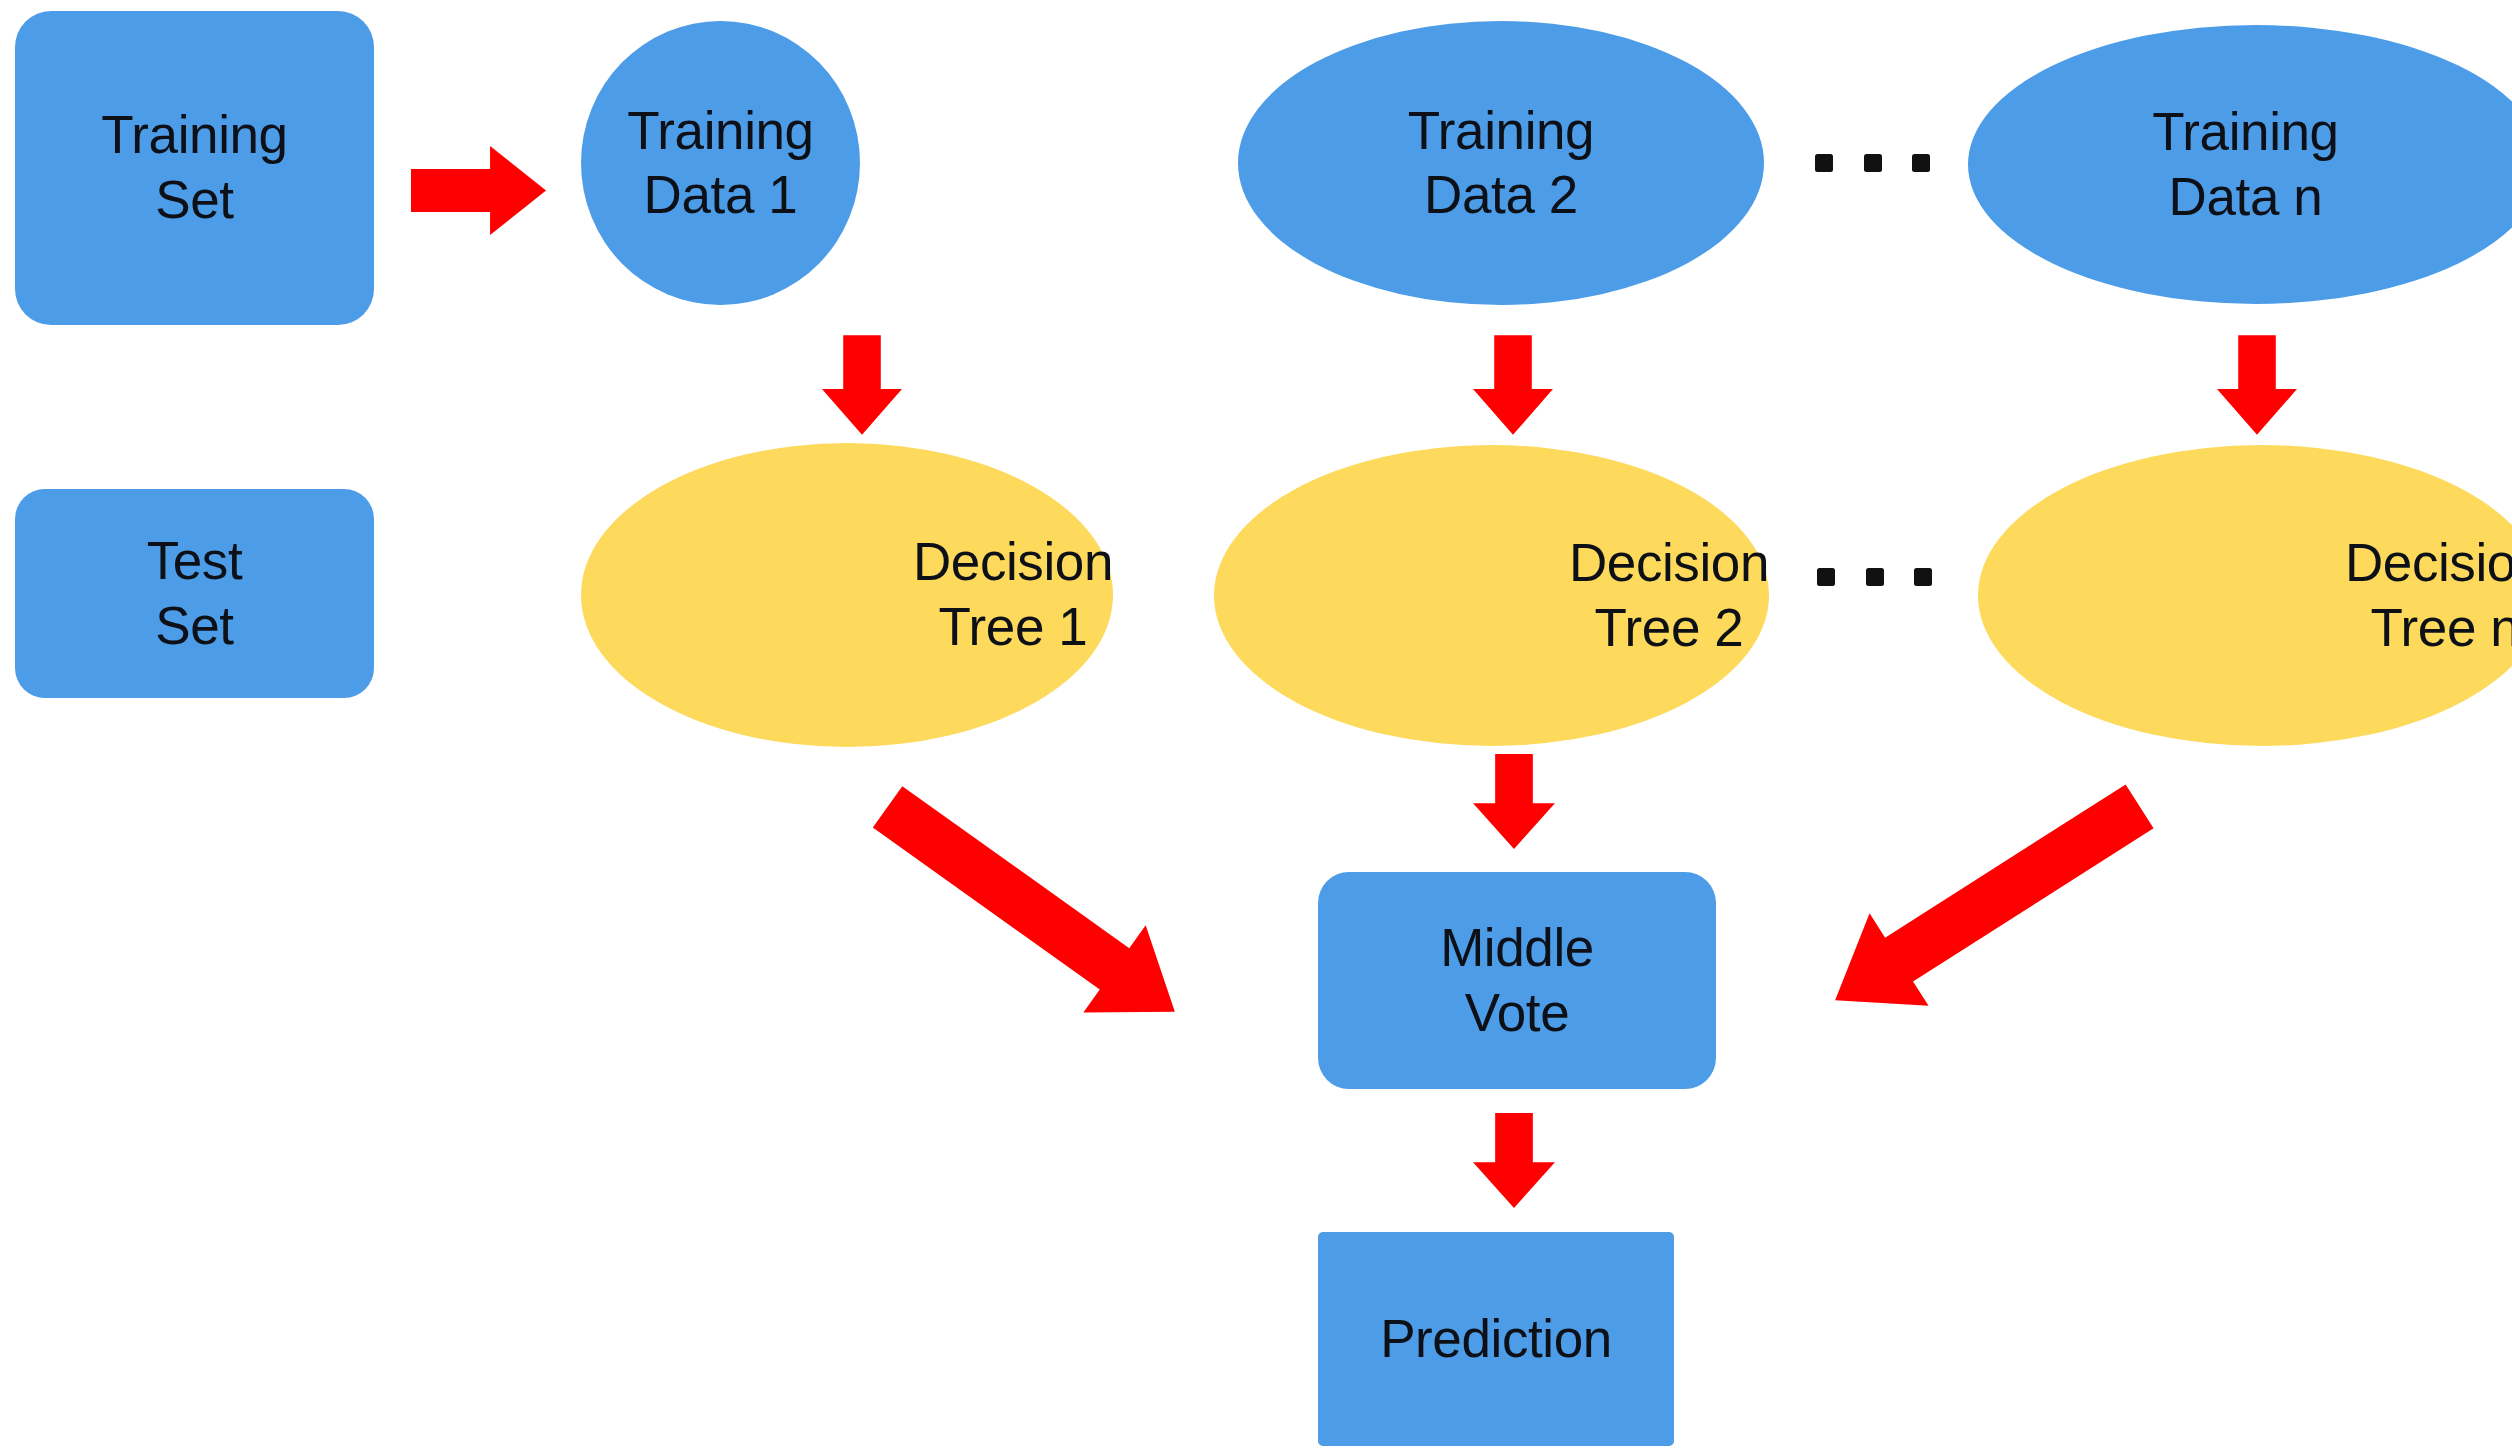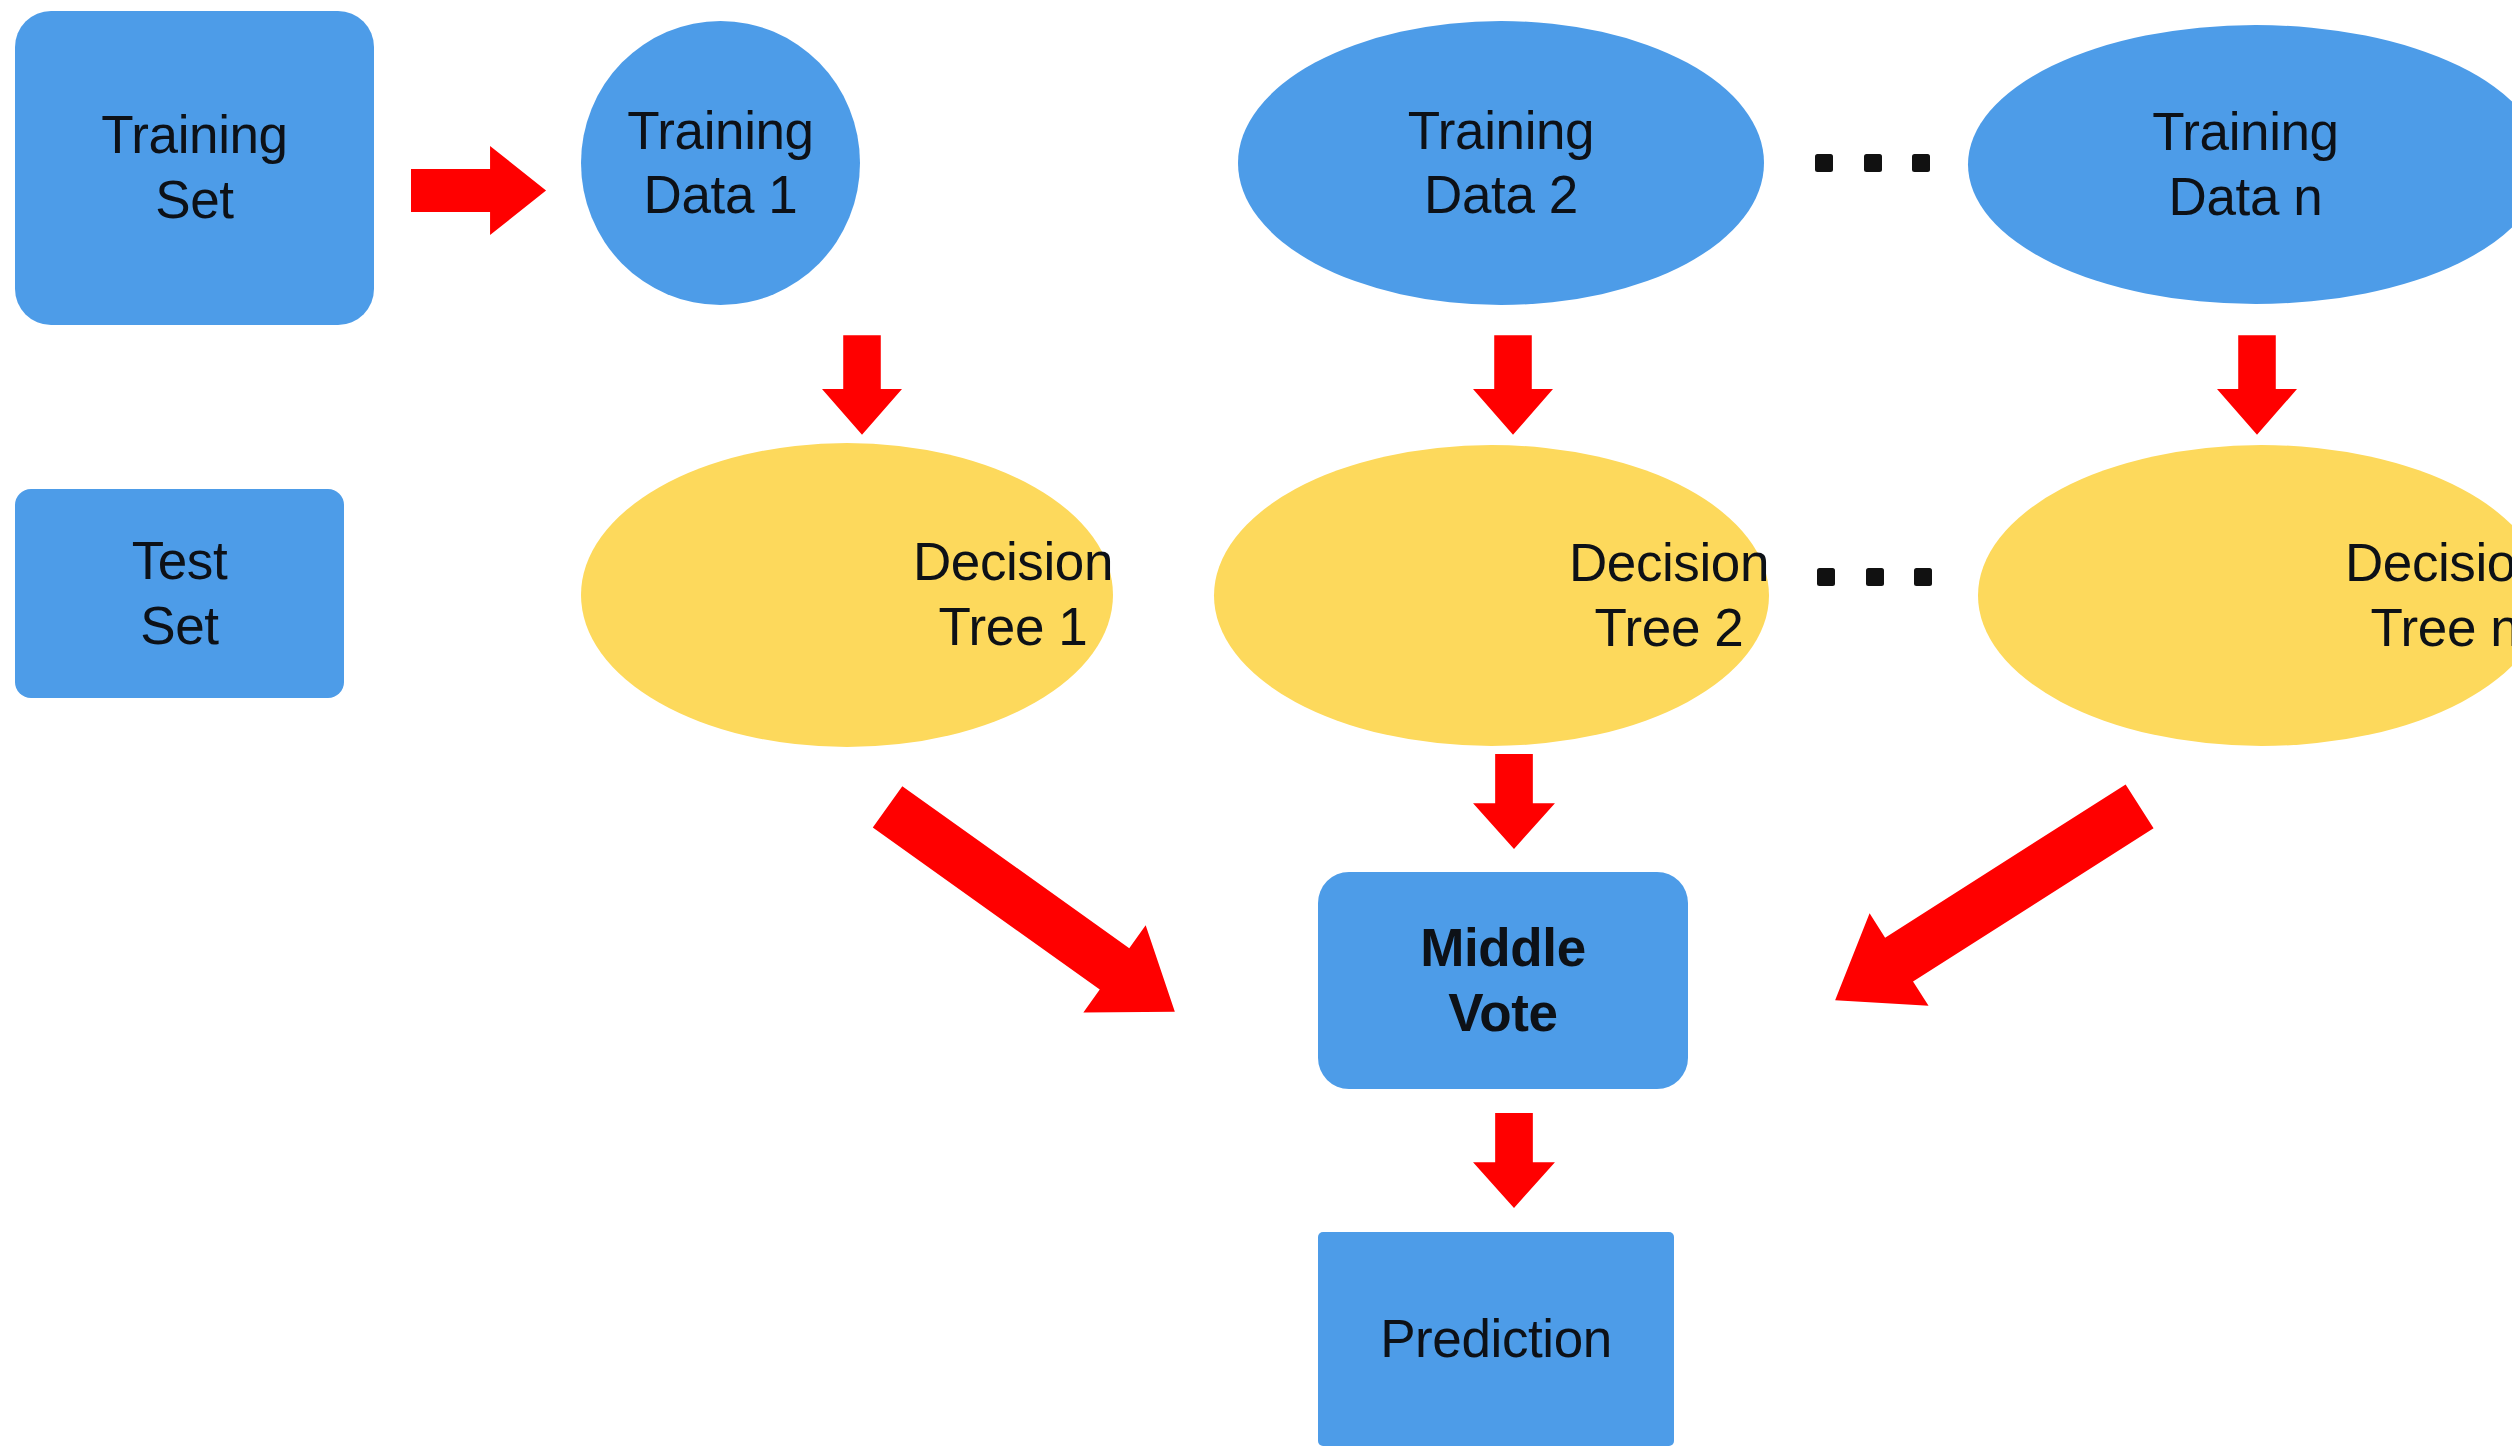--- a/index.html
+++ b/index.html
@@ -70,21 +70,21 @@
 </head>
 <body>
 
 <div id="stage">
 
   <div class="node box" style="left:15px; top:10.7px; width:359px; height:314px;">
     <span class="lbl">Training
 Set</span>
   </div>
 
-  <div class="node box" style="left:15px; top:489px; width:329px; height:209px; border-radius:16px;">
+  <div class="node box" style="left:15px; top:489px; width:359px; height:209px; border-radius:30px;">
     <span class="lbl">Test
 Set</span>
   </div>
 
   <svg class="arrow-svg" style="left:411px; top:146px; width:140px; height:89px;" viewBox="0 0 170 108">
     <polygon points="0,28 96,28 96,0 164,54 96,108 96,80 0,80" fill="#ff0000"></polygon>
   </svg>
 
   <div class="node ellipse-blue" style="left:581px; top:21.4px; width:279px; height:284px;">
     <span class="lbl">Training
@@ -149,21 +149,21 @@
   <svg class="arrow-svg" style="left:1473px; top:754px; width:82px; height:95px;" viewBox="0 0 100 116">
     <polygon points="27,0 73,0 73,60 100,60 50,116 0,60 27,60" fill="#ff0000"></polygon>
   </svg>
 
   <svg class="arrow-svg" style="left:1770px; top:768px; width:361px; height:238px;" viewBox="0 0 440 290">
     <g transform="rotate(-32.5 440 0)">
       <polygon points="440,-36 45,-36 45,-76 -60,0 45,76 45,36 440,36" transform="translate(-18,45) scale(0.88) translate(62,0)" fill="#ff0000"></polygon>
     </g>
   </svg>
 
-  <div class="node box" style="left:1318px; top:872px; width:370px; height:217px; border-radius:31px;font-weight:bold;">
+  <div class="node box" style="left:1318px; top:872px; width:398px; height:217px; border-radius:31px;">
     <span class="lbl">Middle
 Vote</span>
   </div>
 
   <svg class="arrow-svg" style="left:1473px; top:1113px; width:82px; height:95px;" viewBox="0 0 100 116">
     <polygon points="27,0 73,0 73,60 100,60 50,116 0,60 27,60" fill="#ff0000"></polygon>
   </svg>
 
   <div class="node box" style="left:1318px; top:1232px; width:356px; height:214px; border-radius:5px;">
     <span class="lbl">Prediction</span>

